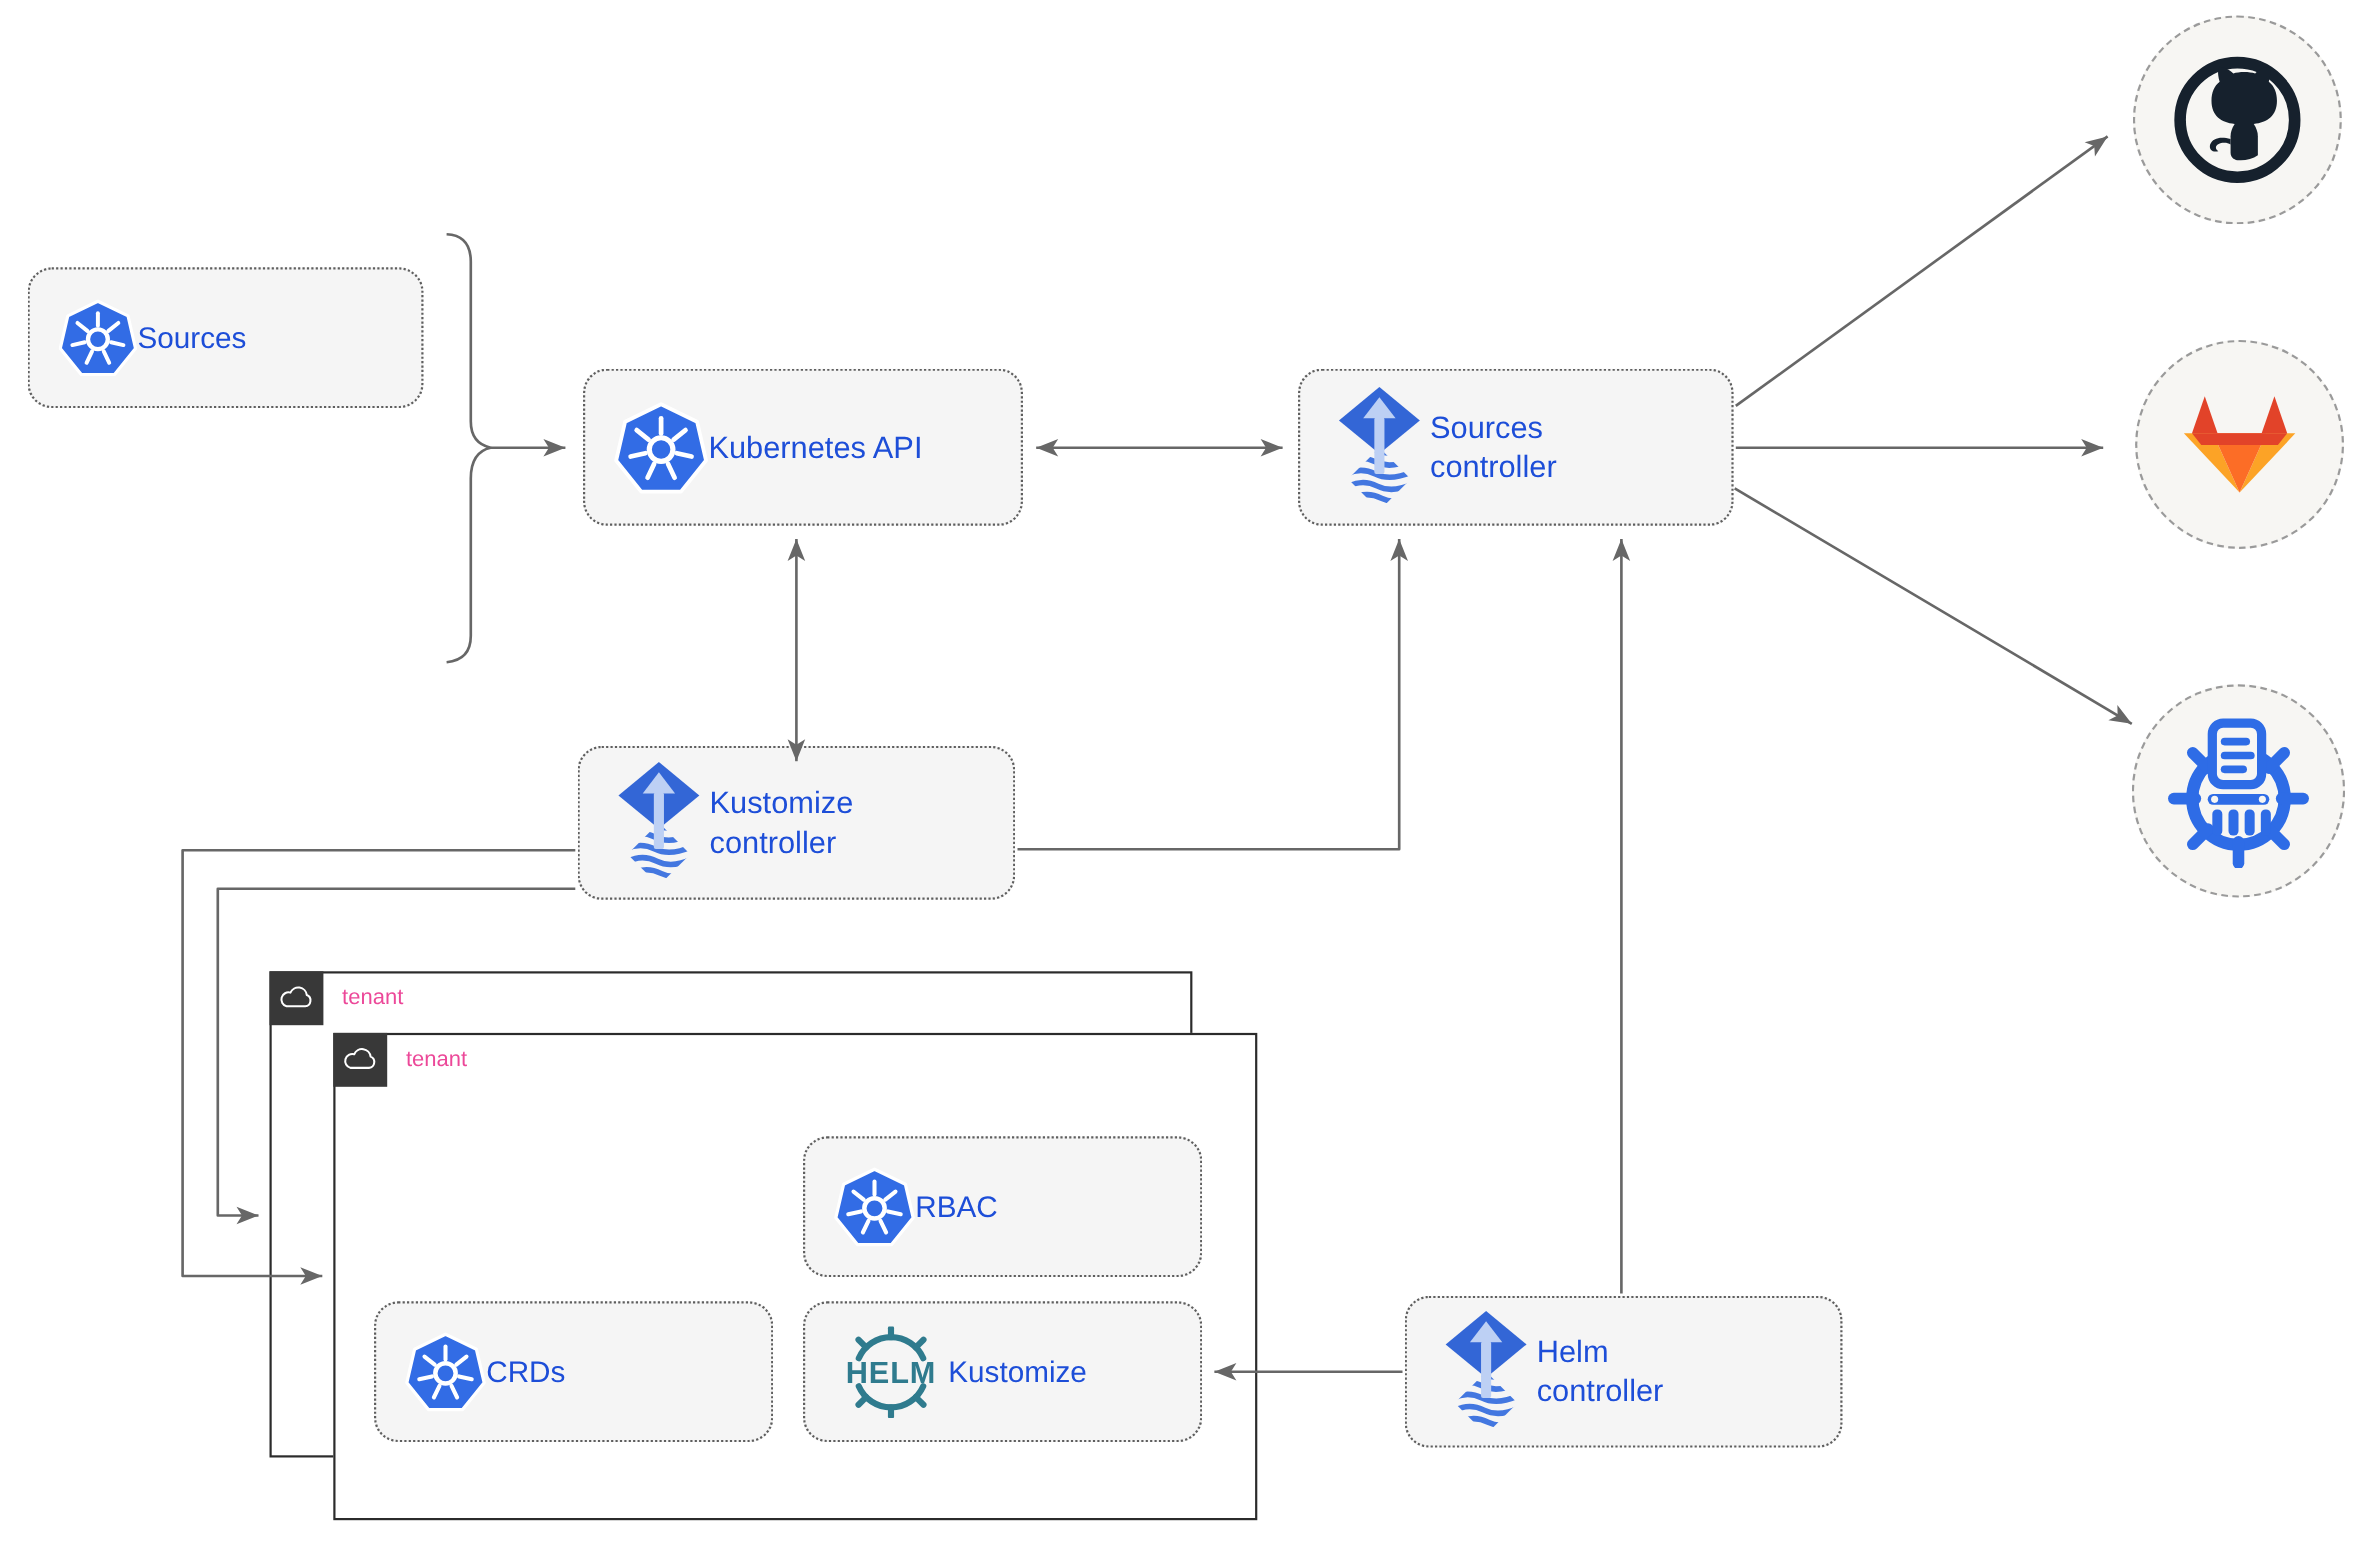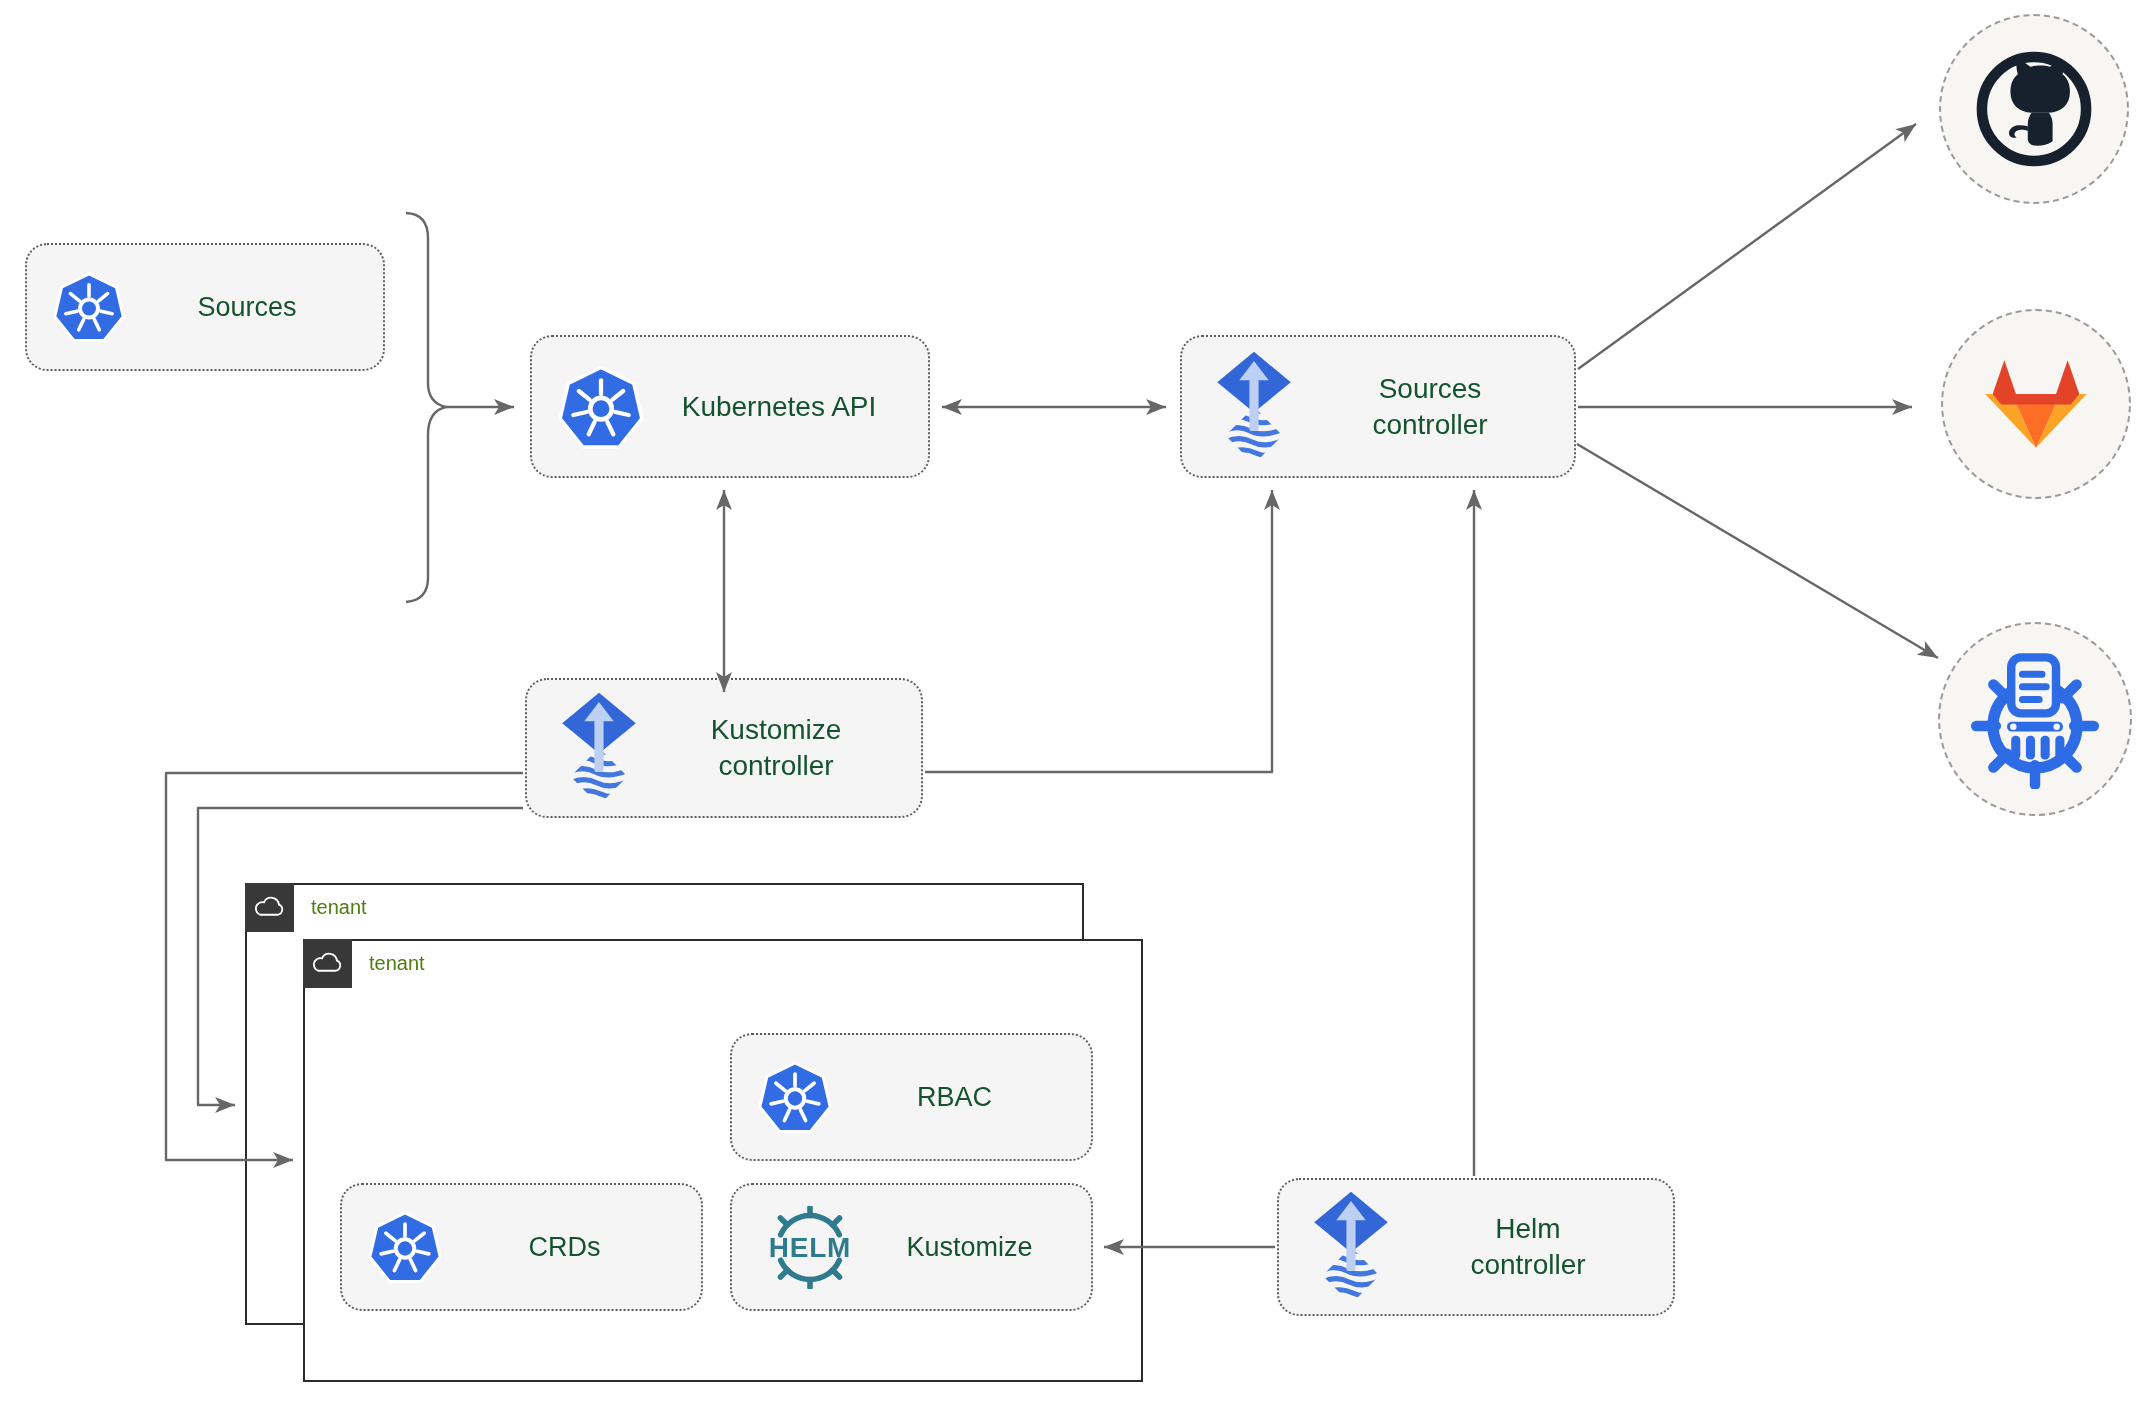--- a/index.html
+++ b/index.html
@@ -1,28 +1,28 @@
 <!DOCTYPE html>
 <html><head>
 <meta charset="utf-8">
 <style>
   html,body{margin:0;padding:0;}
   body{width:2144px;height:1407px;background:#ffffff;font-family:"Liberation Sans",sans-serif;overflow:hidden;position:relative;}
   .canvas{position:absolute;left:0;top:0;width:2144px;height:1407px;}
   .node{position:absolute;background:#f5f5f5;border:2px dotted #5e5e5e;border-radius:22px;
         display:flex;align-items:center;box-sizing:border-box;padding-left:26px;z-index:3;}
   .node .nicon{flex:0 0 auto;display:block;}
-  .node .lbl{flex:1;text-align:center;font-size:27px;color:#14532d;line-height:1.28;padding-right:14px;}
+  .node .lbl{flex:1;font-size:27px;color:#1d4ed8;line-height:1.28;padding-right:14px;}
   .node .lbl.big{font-size:28px;}
   .tenant{position:absolute;background:#ffffff;border:2.5px solid #2b2b2b;box-sizing:border-box;}
   .tenant-back{left:245px;top:883px;width:839px;height:442px;z-index:1;}
   .tenant-front{left:303px;top:939px;width:840px;height:443px;z-index:2;}
   .tab{position:absolute;left:-2.5px;top:-2.5px;width:49px;height:49px;background:#383838;
        display:flex;align-items:center;justify-content:center;}
-  .tenant-lbl{position:absolute;left:64px;top:11px;font-size:20px;color:#4d7c0f;}
+  .tenant-lbl{position:absolute;left:64px;top:11px;font-size:20px;color:#ec4899;}
   .ext{position:absolute;border-radius:50%;background:#f7f6f3;border:2.5px dashed #9a9a9a;
        box-sizing:border-box;display:flex;align-items:center;justify-content:center;z-index:3;}
   .ext-github{left:1939px;top:14px;width:190px;height:190px;}
   .ext-gitlab{left:1941px;top:309px;width:190px;height:190px;}
   .ext-museum{left:1938px;top:622px;width:194px;height:194px;}
   svg.overlay{position:absolute;left:0;top:0;z-index:10;pointer-events:none;}
   .edge{stroke:#676767;stroke-width:2.4;fill:none;stroke-linejoin:round;}
 </style>
 </head>
 <body>

